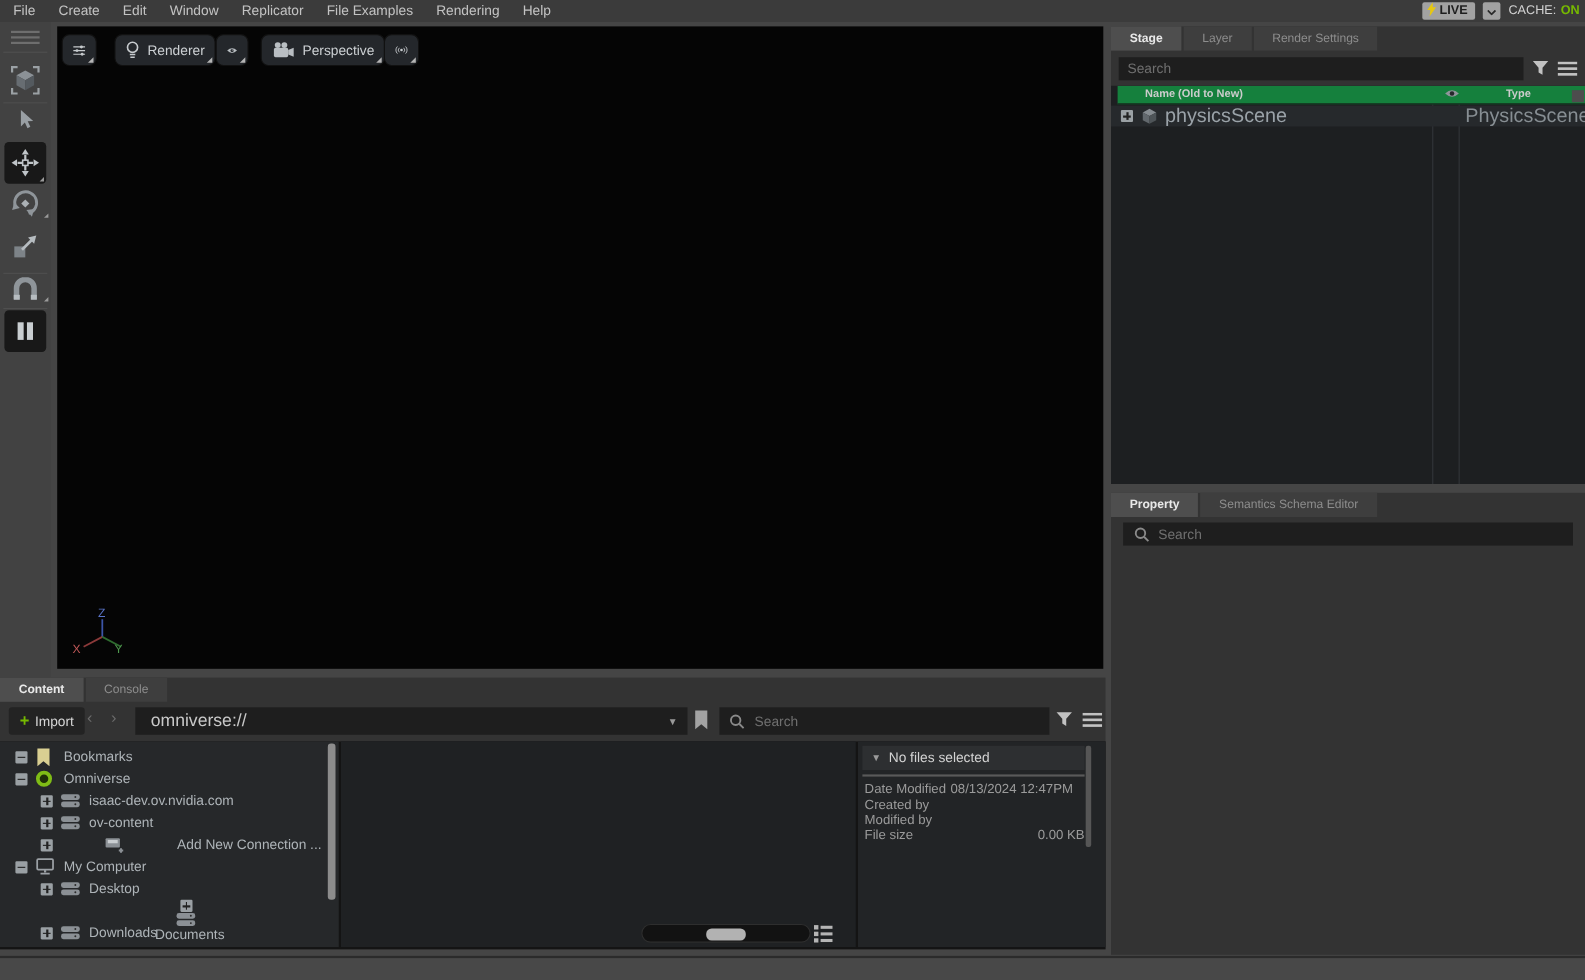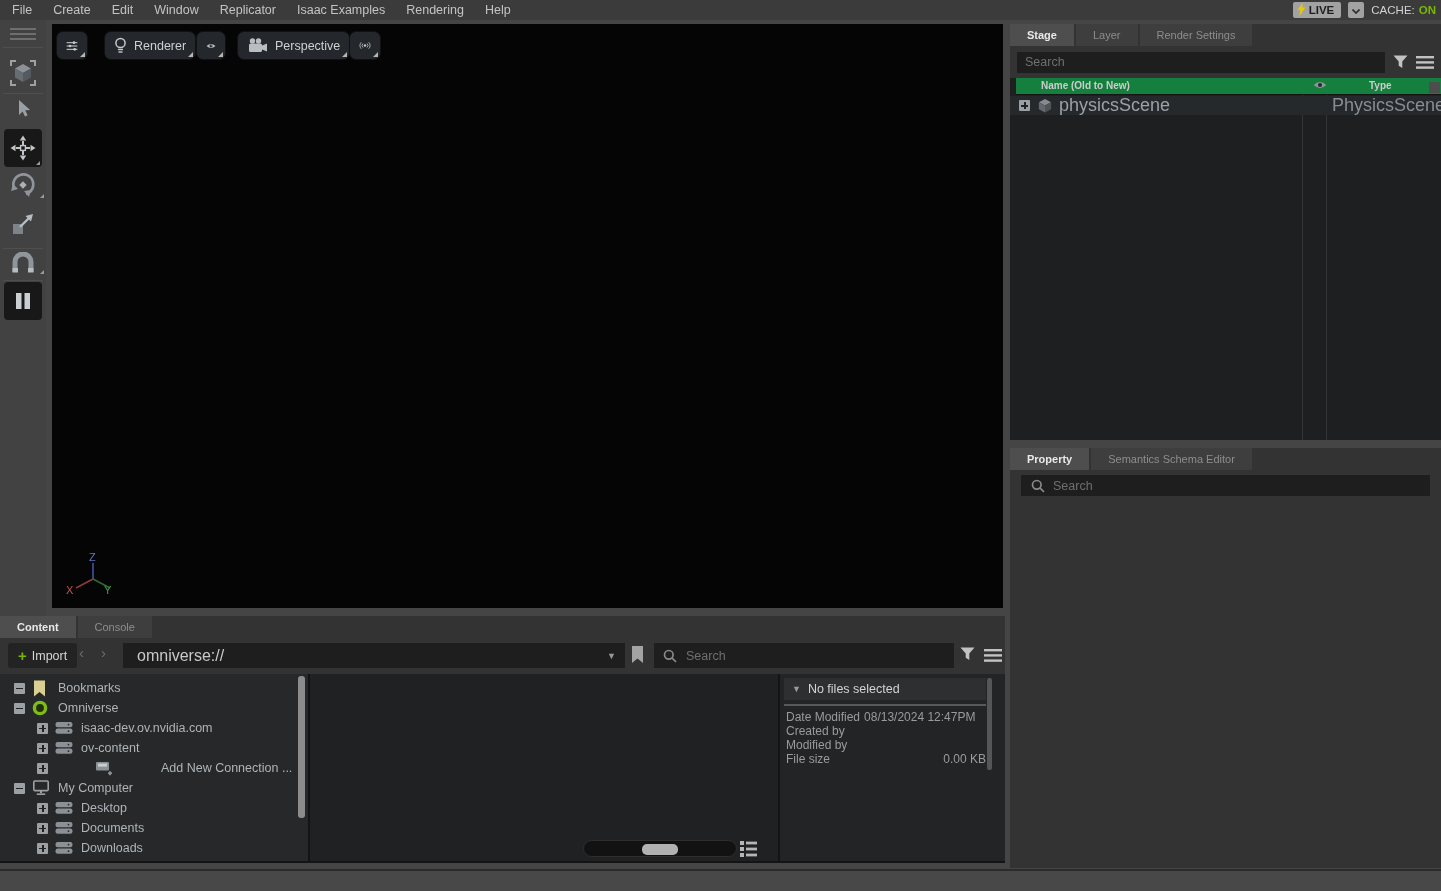--- a/index.html
+++ b/index.html
@@ -141,21 +141,21 @@
 </style>
 </head>
 <body>
 
 <div id="menubar">
   <span class="menu-item">File</span>
   <span class="menu-item">Create</span>
   <span class="menu-item">Edit</span>
   <span class="menu-item">Window</span>
   <span class="menu-item">Replicator</span>
-  <span class="menu-item">Isaac Examples</span>
+  <span class="menu-item">File Examples</span>
   <span class="menu-item">Rendering</span>
   <span class="menu-item">Help</span>
   <div id="menubar-right">
     <div class="live-btn">
       <span>
         <svg width="9" height="13" viewBox="0 0 9 13">
             <path d="M5.5 0 L0.5 7 h2.8 L2.6 13 L8.5 4.5 h-3 z" fill="#e6c712"></path>
           </svg>
       </span>
       <span>LIVE</span>
@@ -485,21 +485,21 @@
         <span class="ticon">
           <svg width="18" height="14" viewBox="0 0 18 14">
               <rect x="0.5" y="1" width="17" height="5.2" rx="2.2" fill="#8b9095"></rect>
               <rect x="0.5" y="7.6" width="17" height="5.2" rx="2.2" fill="#8b9095"></rect>
               <circle cx="13.5" cy="3.6" r="0.9" fill="#2c2c2c"></circle>
               <circle cx="13.5" cy="10.2" r="0.9" fill="#2c2c2c"></circle>
             </svg>
         </span>
         <span>Desktop</span>
       </div>
-      <div class="tree-row lvl1" style="top:144px;">
+      <div class="tree-row lvl1" style="top:144px;flex-direction:column;">
         <span class="expander plus"></span>
         <span class="ticon">
           <svg width="18" height="14" viewBox="0 0 18 14">
               <rect x="0.5" y="1" width="17" height="5.2" rx="2.2" fill="#8b9095"></rect>
               <rect x="0.5" y="7.6" width="17" height="5.2" rx="2.2" fill="#8b9095"></rect>
               <circle cx="13.5" cy="3.6" r="0.9" fill="#2c2c2c"></circle>
               <circle cx="13.5" cy="10.2" r="0.9" fill="#2c2c2c"></circle>
             </svg>
         </span>
         <span>Documents</span>

